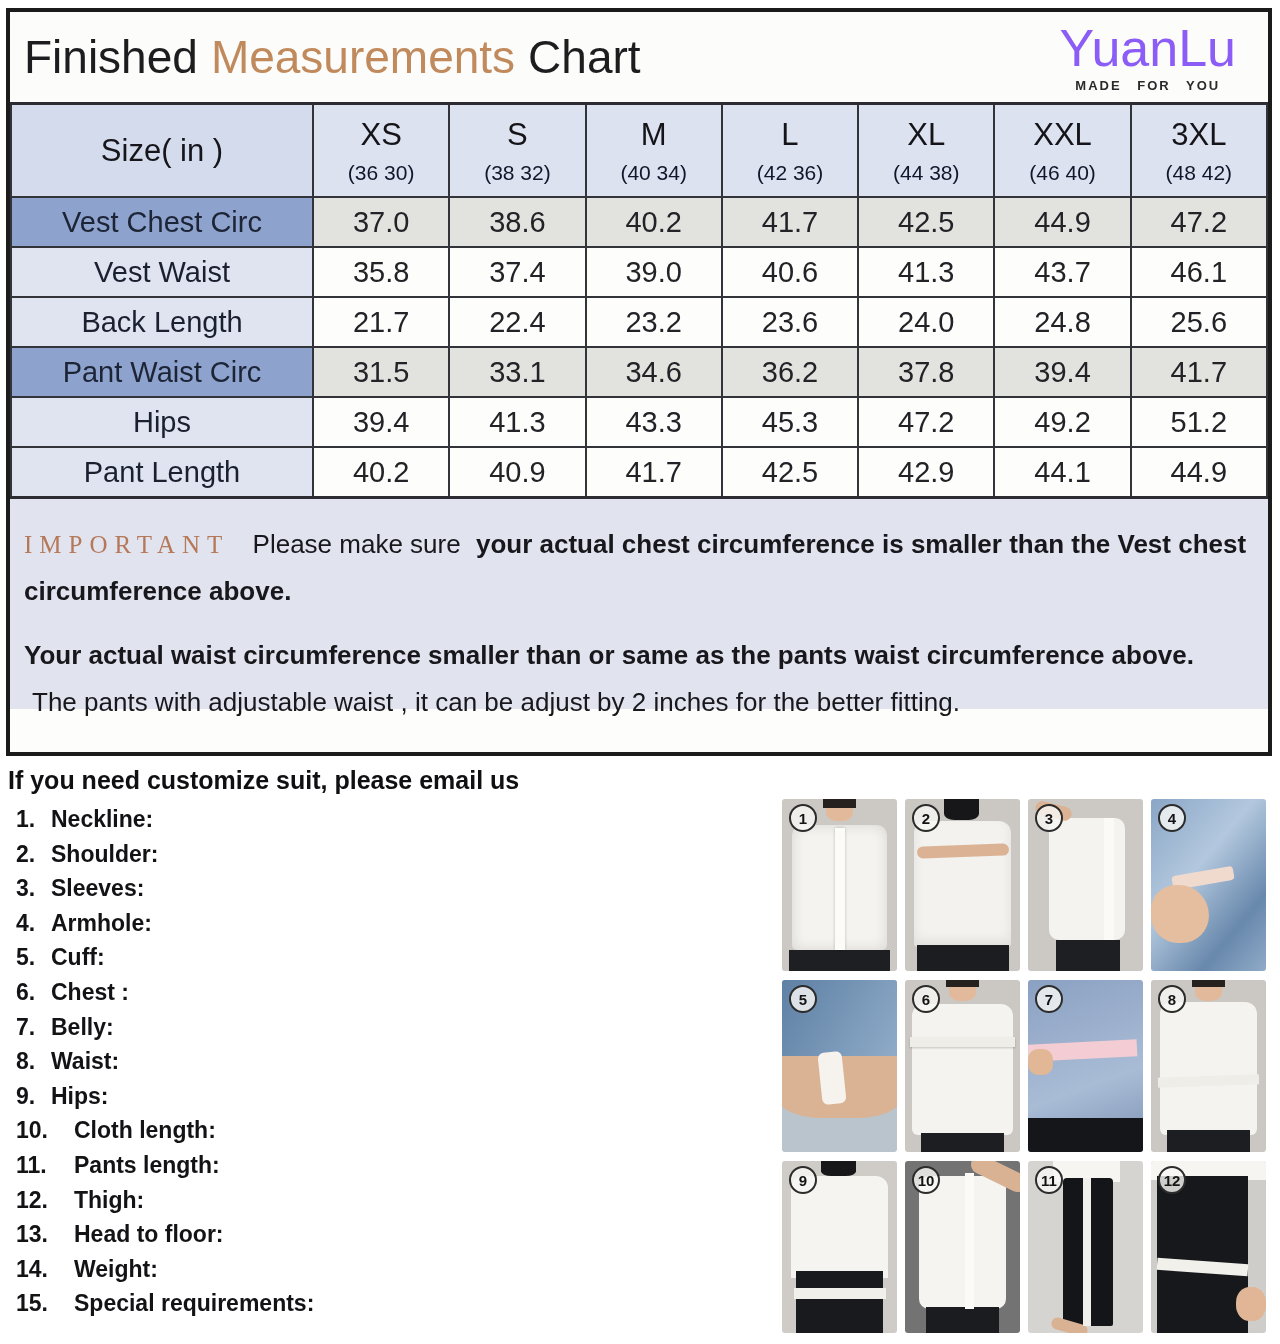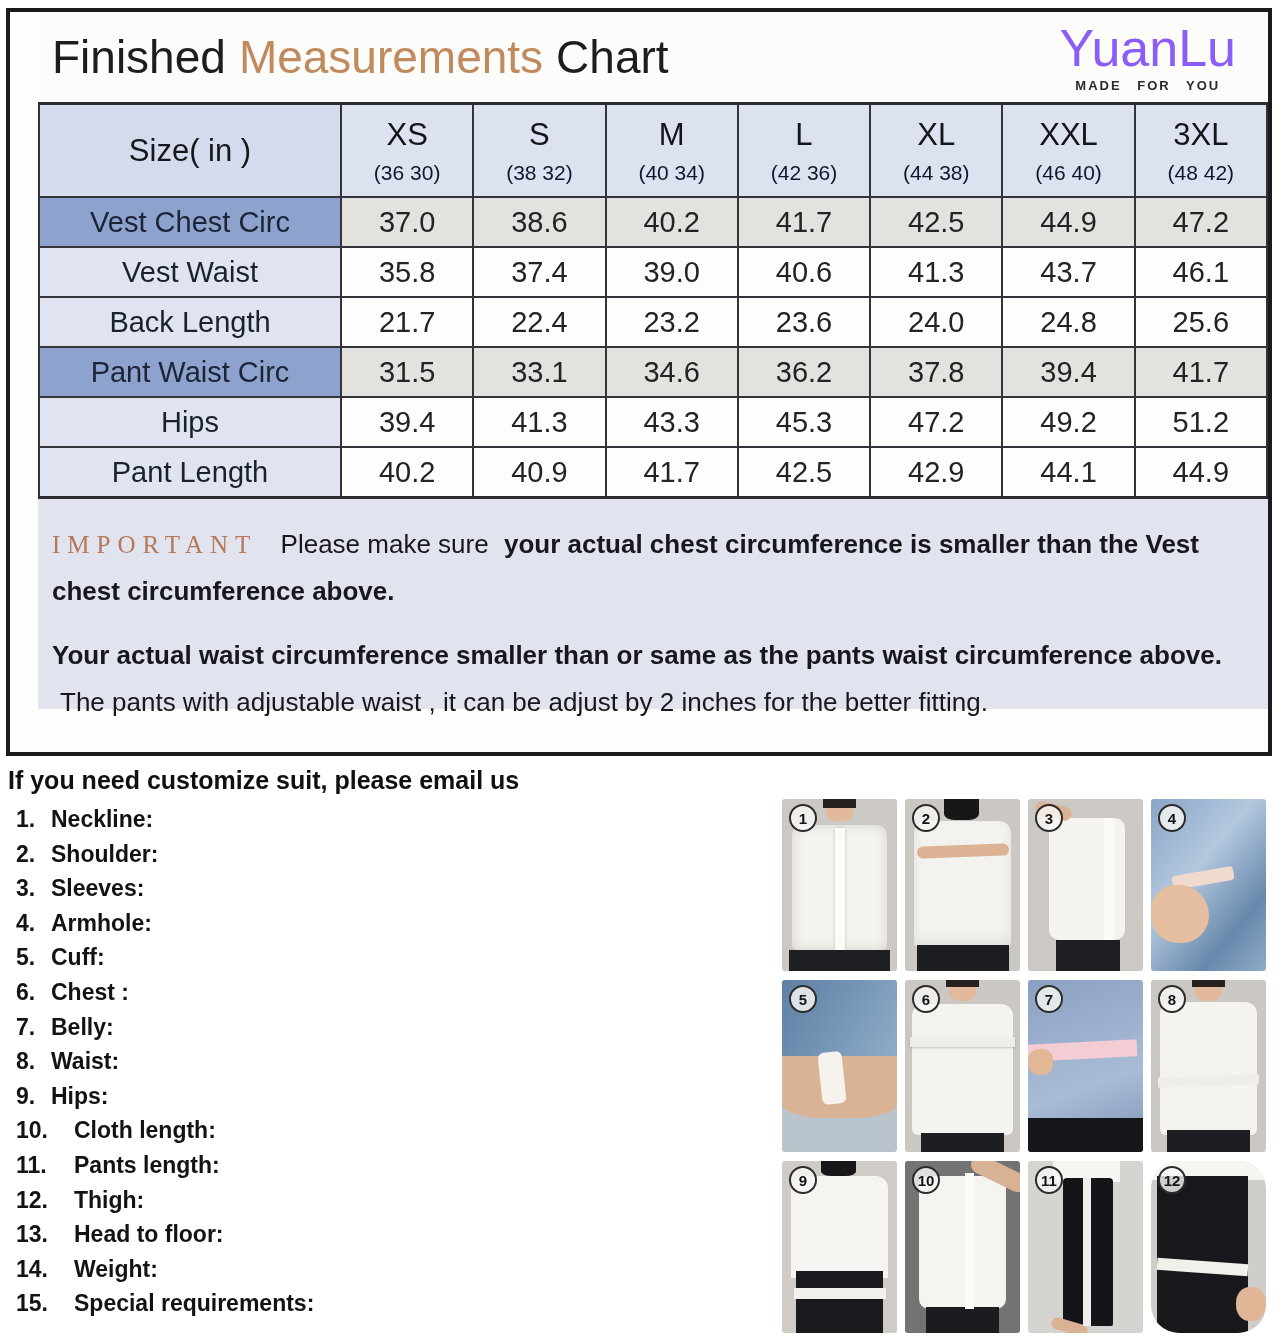--- a/index.html
+++ b/index.html
@@ -4,21 +4,21 @@
 <style>
   html,body{margin:0;padding:0;}
   body{
     width:1280px;height:1344px;position:relative;background:#ffffff;
     font-family:"Liberation Sans","DejaVu Sans",sans-serif;color:#1b1b1e;
     overflow:hidden;
   }
   
   .chart-box{
     position:absolute;left:6px;top:8px;width:1266px;height:748px;
-    border:4px solid #1b1b1b;background:#fdfdfb;box-sizing:border-box;padding-left:28px;
+    border:4px solid #1b1b1b;background:#fdfdfb;box-sizing:border-box;
   }
   .title-row{
     height:90px;display:flex;justify-content:space-between;align-items:center;
     padding:0 18px 0 14px;background:#fcfcfa;
   }
   .page-title{font-size:46px;letter-spacing:0;color:#1d1d1f;white-space:nowrap;}
   .page-title .t1{color:#1d1d1f;margin-right:13px;}
   .page-title .t2{color:#c08a5c;margin-right:13px;}
   .page-title .t3{color:#1d1d1f;}
   .brand-block{text-align:center;padding-right:14px;}
@@ -139,21 +139,21 @@
   .v10 .pants{left:18%;right:18%;bottom:0;height:15%;background:#1b1c1f;}
   .v10 .tape{left:52%;width:8%;top:7%;bottom:14%;background:#fbfaf7;}
   .v10::after{display:block;right:-8%;top:2%;width:52%;height:11%;background:#d9b294;transform:rotate(26deg);border-radius:10px;}
   
   .v11{background:#d6d4d0;padding-left:16px;}
   .v11 .shirt{left:22%;right:20%;top:0;height:12%;background:#f6f5f1;}
   .v11 .pants{left:30%;right:26%;top:10%;bottom:4%;background:#141519;border-radius:4px 4px 2px 2px;}
   .v11 .tape{left:48%;width:7%;top:10%;bottom:4%;background:#f1efe9;z-index:2;}
   .v11::after{display:block;left:20%;bottom:0;width:32%;height:7%;background:#d9b294;transform:rotate(16deg);border-radius:8px;}
   
-  .v12{background:#cfcdc9;border-radius:28px;}
+  .v12{background:#cfcdc9;}
   .v12 .shirt{left:0;right:0;top:0;height:11%;background:#f6f5f1;}
   .v12 .pants{left:5%;right:16%;top:9%;bottom:0;background:#17181c;}
   .v12 .tape{left:5%;right:16%;top:58%;height:7%;background:#f2f0eb;transform:rotate(4deg);z-index:2;}
   .v12::after{display:block;right:0;bottom:7%;width:26%;height:20%;background:#e0b696;border-radius:45%;z-index:3;}
 </style>
 </head>
 <body>
 
 <div class="chart-box">
 

